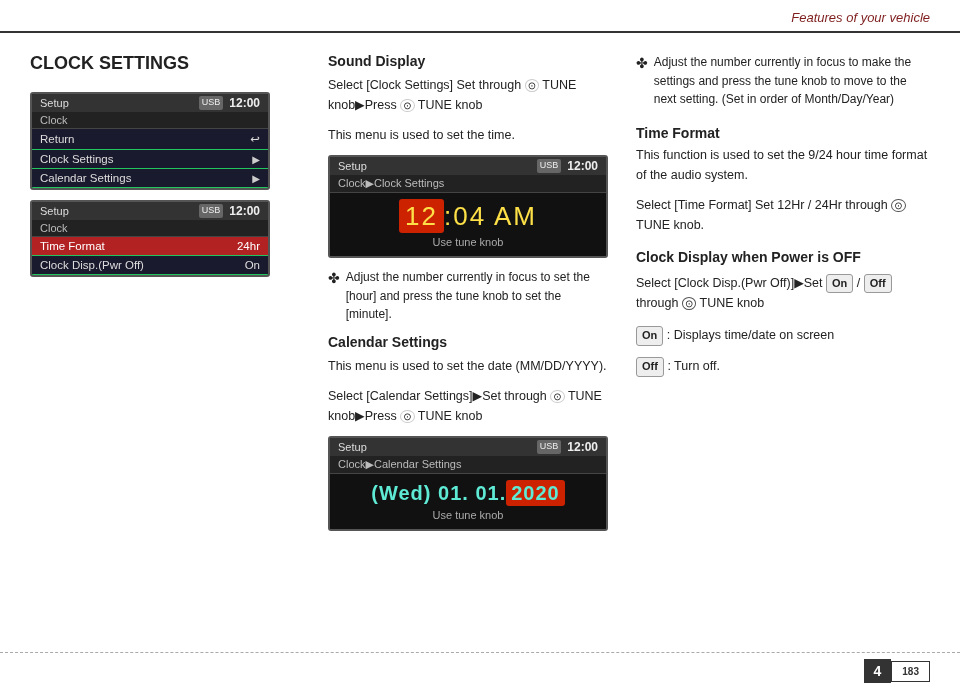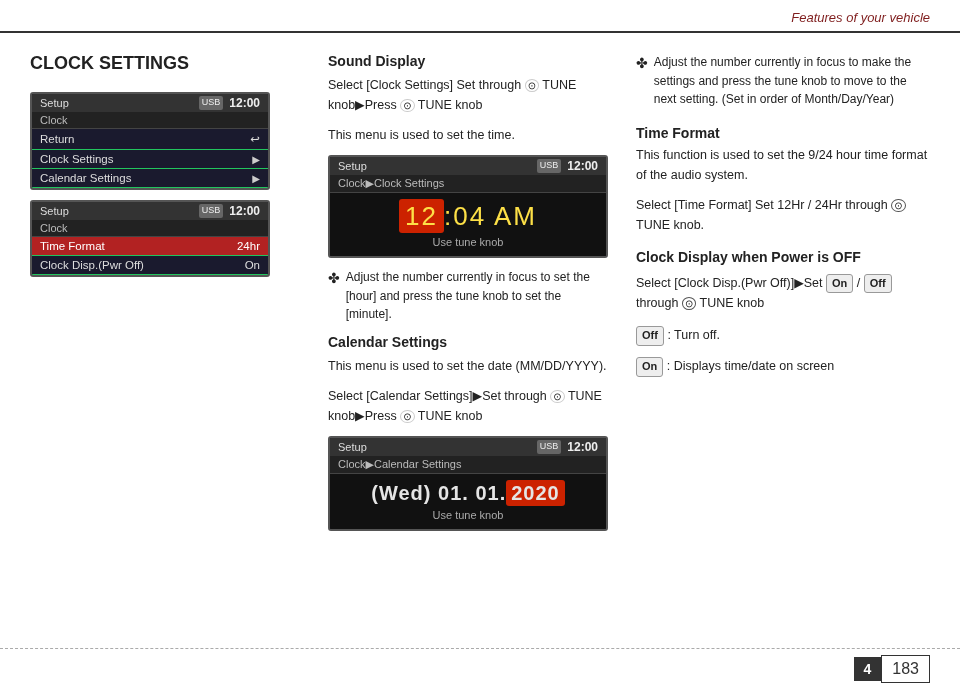--- a/index.html
+++ b/index.html
@@ -161,22 +161,22 @@
       color: #fff;
       padding: 4px 10px;
       font-size: 14px;
       font-weight: bold;
     }
     .footer-num-183 {
       background: #fff;
       color: #333;
       border: 1px solid #333;
       padding: 4px 10px;
-      font-size: 16px;
-      font-weight: normal;
+      font-size: 10px;
+      font-weight: bold;
     }
 
     .setup-header {
       background: #333;
       display: flex;
       justify-content: space-between;
       align-items: center;
       padding: 2px 8px;
     }
     .setup-title {
@@ -301,21 +301,21 @@
     <div class="screen-mockup" style="width:100%;">
       <div class="setup-header">
         <span class="setup-title">Setup</span>
         <div class="setup-right">
           <span class="usb-label">USB</span>
           <span class="clock-display-time">12:00</span>
         </div>
       </div>
       <div class="screen-breadcrumb">Clock▶Calendar Settings</div>
       <div class="screen-body">
-        <div style="font-size:20px;color:#e5e5e5;font-weight:bold;letter-spacing:1px;">
+        <div style="font-size:20px;color:#5eead4;font-weight:bold;letter-spacing:1px;">
           <span>(Wed) 01. 01.</span><span style="background:#cc2200;padding:2px 5px;border-radius:3px;">2020</span>
         </div>
         <div class="screen-sub-label">Use tune knob</div>
       </div>
     </div>
   </div>
 
   <div class="col-right">
     <div class="note-block" style="margin-bottom:16px;">
       <span class="dagger">✤</span>
@@ -330,26 +330,26 @@
 
     <div style="margin-top:14px;">
       <div class="section-title-bold">Clock Display when Power is OFF</div>
       <div class="body-text" style="margin-top:8px;">
         Select [Clock Disp.(Pwr Off)]▶Set <span class="inline-badge">On</span> / <span class="inline-badge">Off</span> through <span style="border:1px solid #555;border-radius:50%;padding:0 2px;font-size:10px;">⊙</span> TUNE knob
       </div>
     </div>
 
     <div style="margin-top:12px;">
       <div class="body-text">
+        <span class="inline-badge">On</span>
+        <span>: Displays time/date on screen</span>
+      </div>
+      <div class="body-text">
         <span class="inline-badge">Off</span>
         <span>: Turn off.</span>
-      </div>
-      <div class="body-text">
-        <span class="inline-badge">On</span>
-        <span>: Displays time/date on screen</span>
       </div>
     </div>
   </div>
 
 </div>
 
 <div class="footer">
   <div class="footer-page">
     <span class="footer-num-4">4</span>
     <span class="footer-num-183">183</span>

